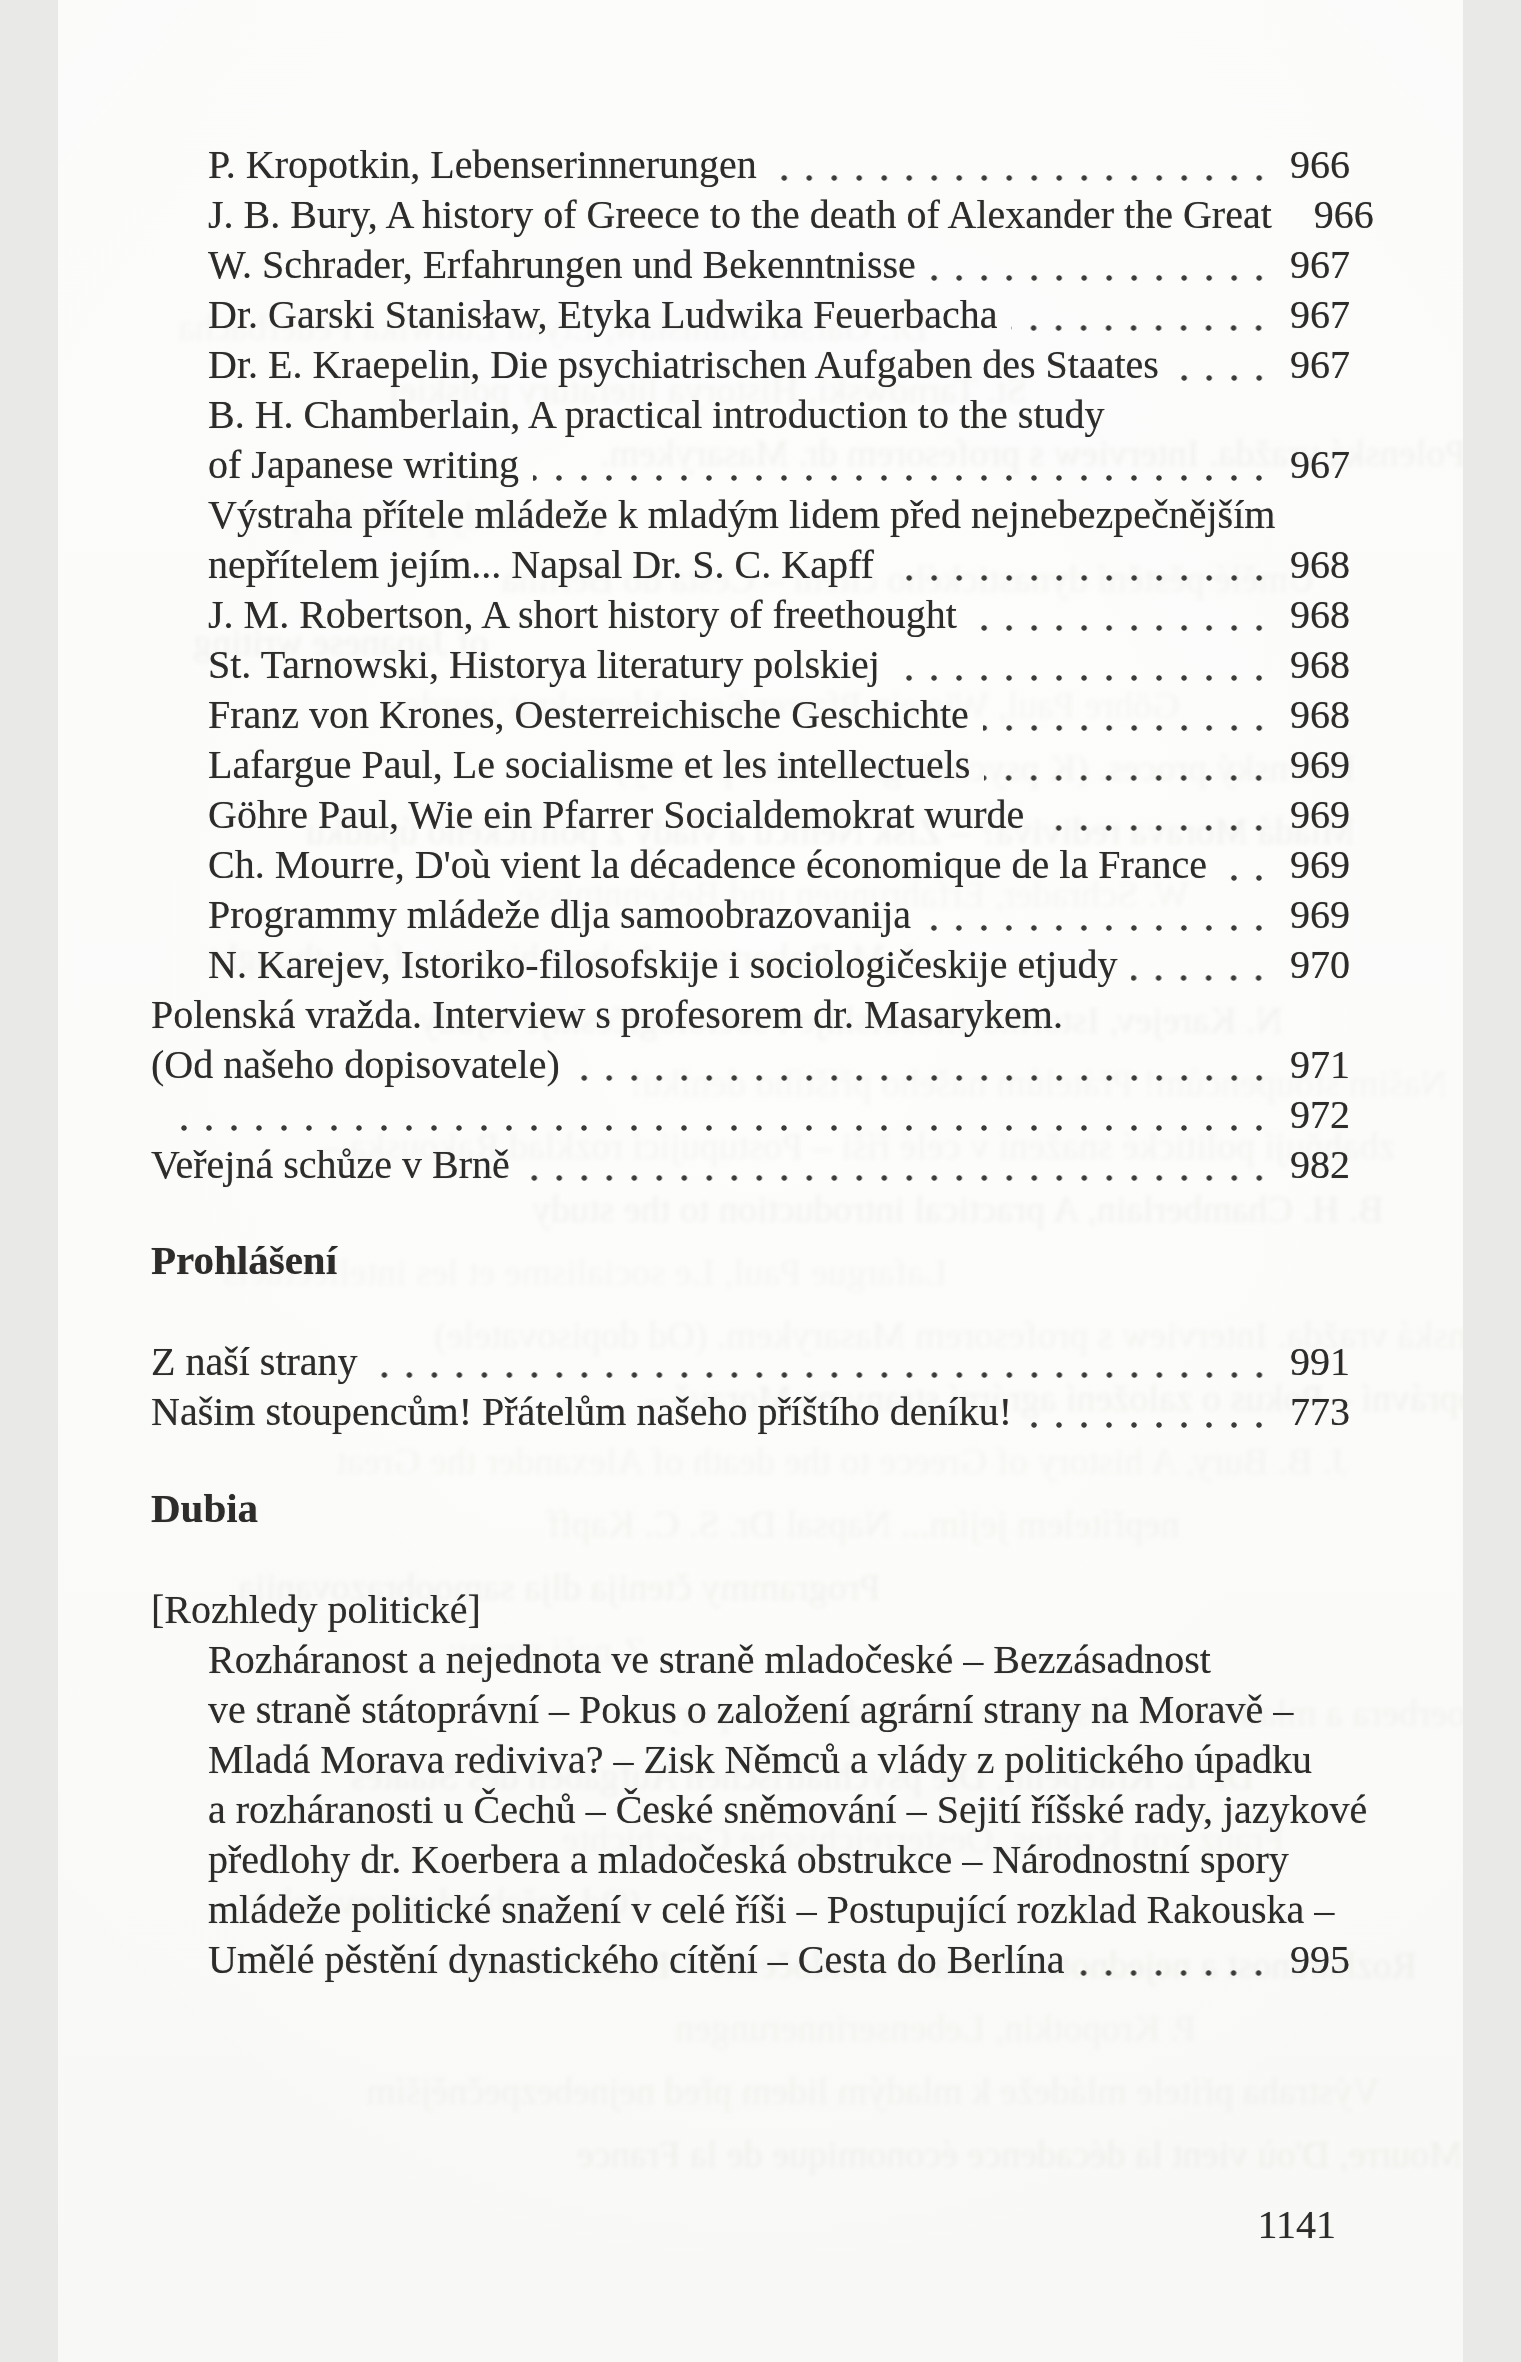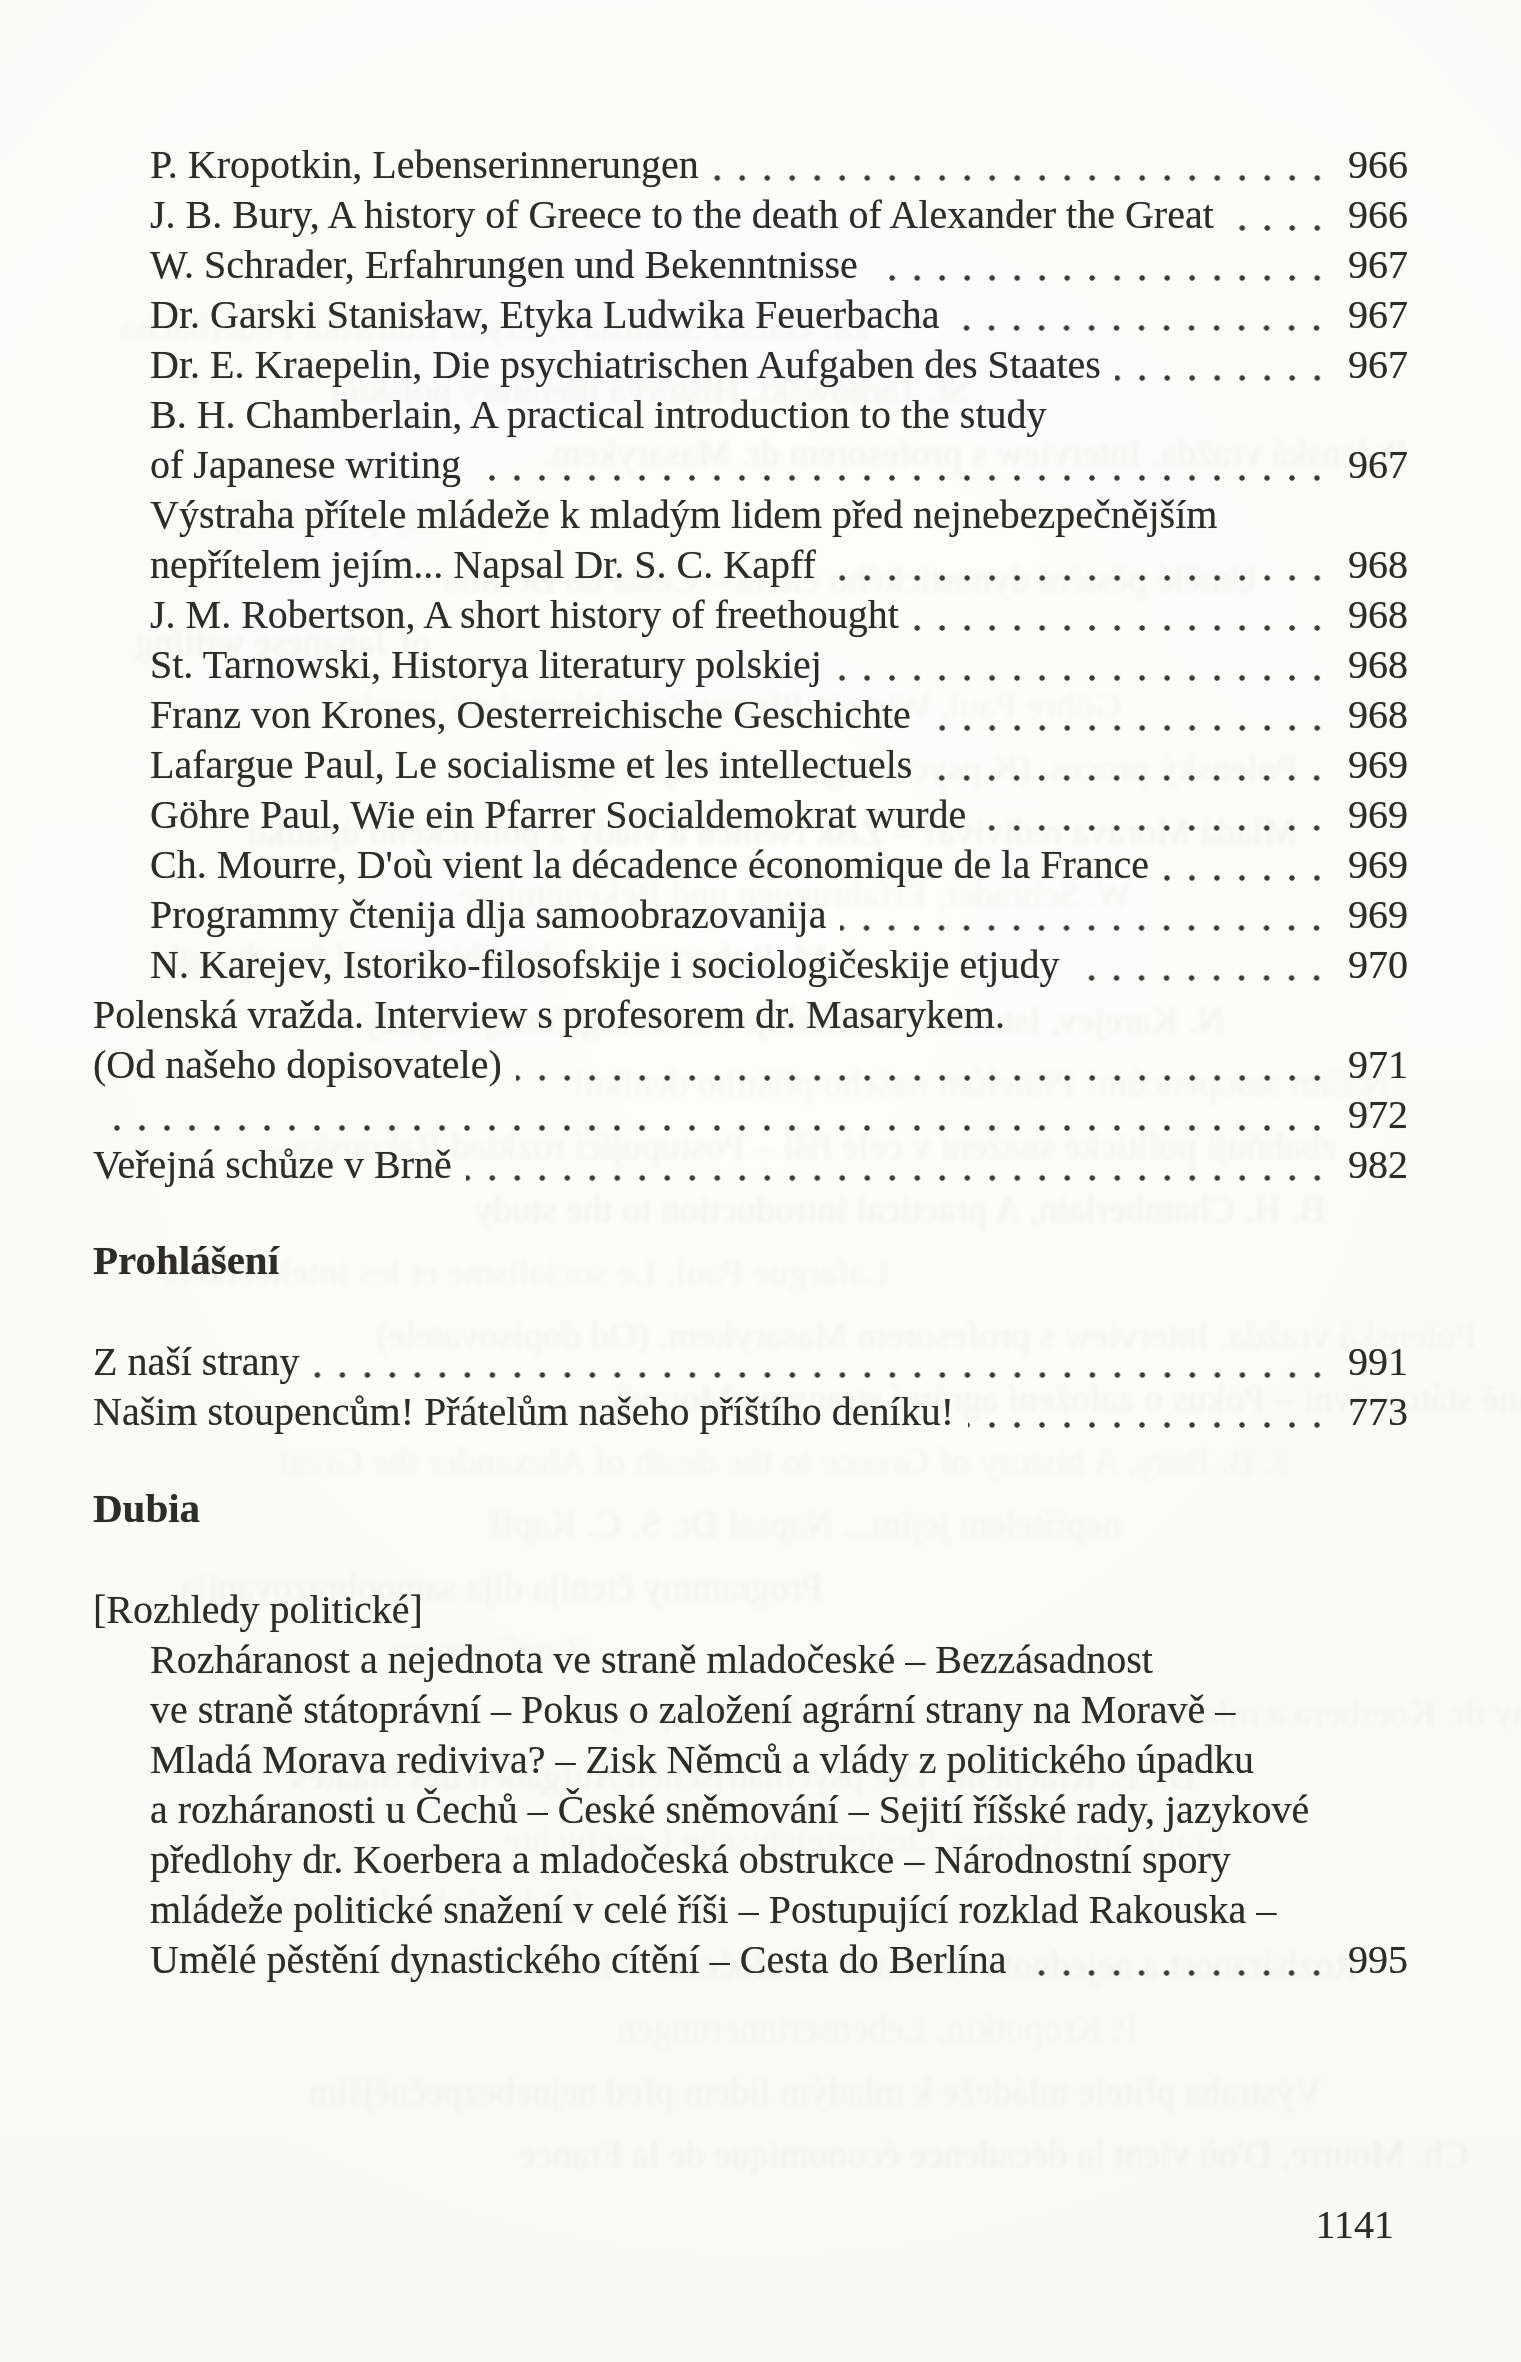--- a/index.html
+++ b/index.html
@@ -1,18 +1,18 @@
 <!DOCTYPE html>
 <html><head>
 <meta charset="utf-8">
 <style>
   html, body { margin: 0; padding: 0; background: #e9e9e7; }
   .page {
     position: relative;
-    width: 1521px;
+    width: 1405px;
     height: 2362px;
     margin: 0 auto;
     background:
       radial-gradient(ellipse 120% 90% at 50% 40%, rgba(255,255,255,0.6), rgba(0,0,0,0) 70%),
       linear-gradient(180deg, #fbfbfa 0%, #fafaf8 55%, #f8f8f6 100%);
     overflow: hidden;
     font-family: "Liberation Serif", "DejaVu Serif", serif;
     color: #2d2c2a;
   }
 
@@ -185,21 +185,21 @@
         <span class="t">Göhre Paul, Wie ein Pfarrer Socialdemokrat wurde</span>
         <span class="leader"></span>
         <span class="pg">969</span>
       </div>
       <div class="toc-line indent">
         <span class="t">Ch. Mourre, D'où vient la décadence économique de la France</span>
         <span class="leader"></span>
         <span class="pg">969</span>
       </div>
       <div class="toc-line indent">
-        <span class="t">Programmy čtenija dlja samoobrazovanija</span>
+        <span class="t">Programmy mládeže dlja samoobrazovanija</span>
         <span class="leader"></span>
         <span class="pg">969</span>
       </div>
       <div class="toc-line indent">
         <span class="t">N. Karejev, Istoriko-filosofskije i sociologičeskije etjudy</span>
         <span class="leader"></span>
         <span class="pg">970</span>
       </div>
       <div class="toc-line">
         <span class="t">Polenská vražda. Interview s profesorem dr. Masarykem.</span>

